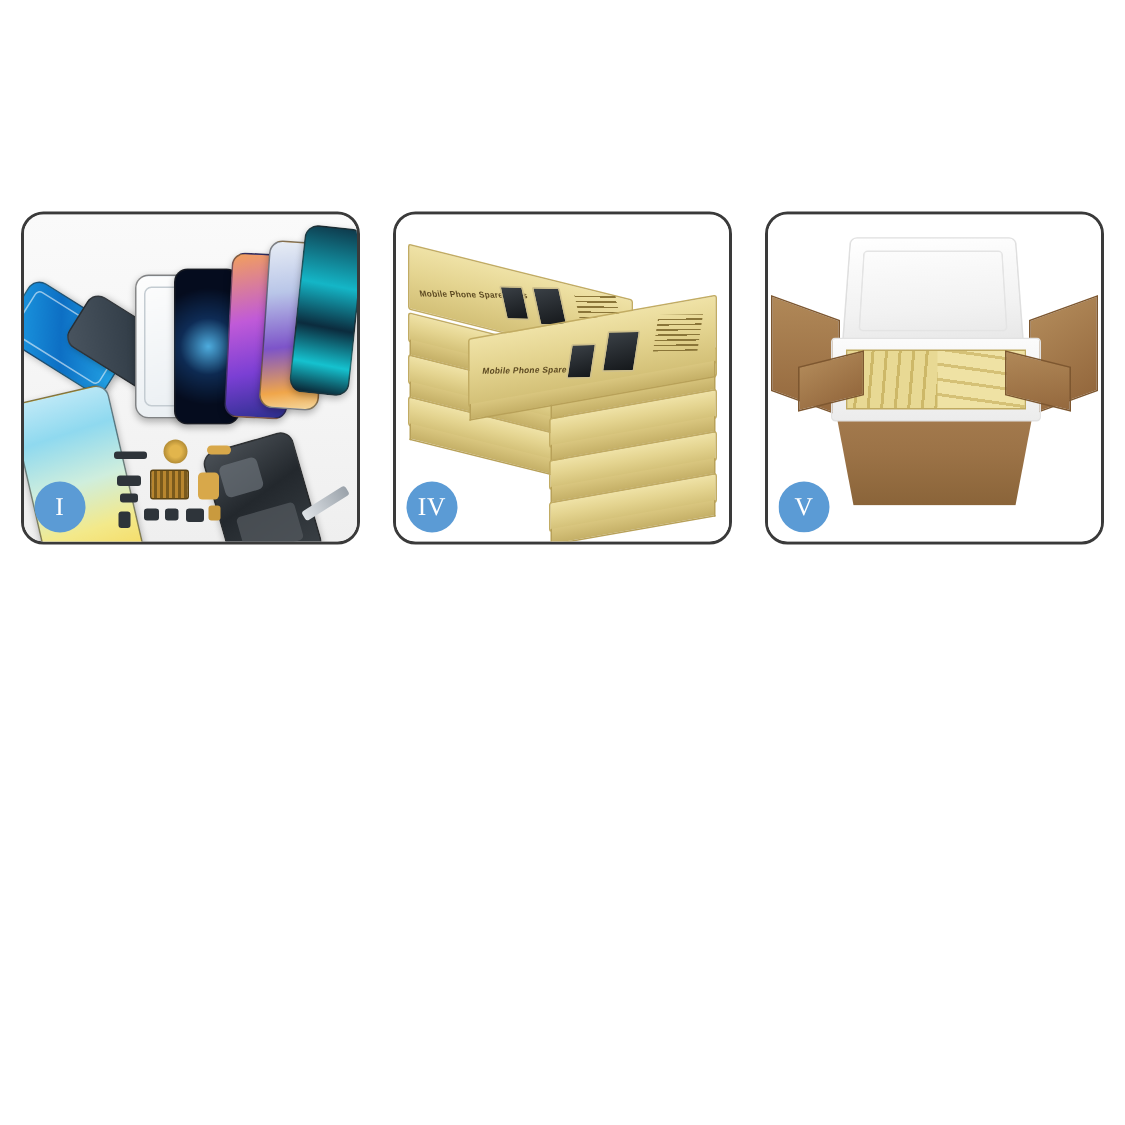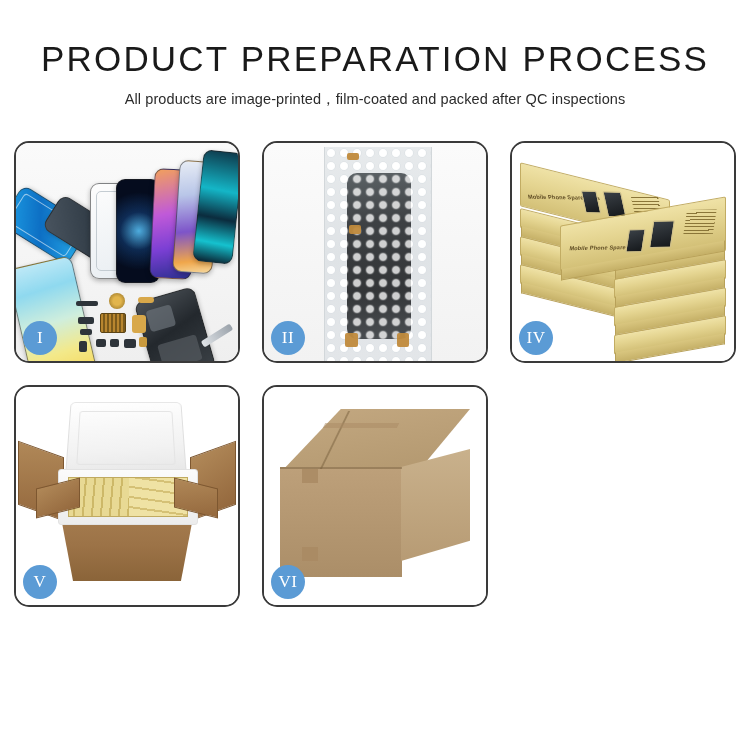--- a/index.html
+++ b/index.html
@@ -323,24 +323,20 @@
   }
   .c6-tape {
     position: absolute; background: #a98a63; opacity:.85;
   }
 </style>
 </head>
 <body>
 
 <div class="page">
 
-  <div class="header">
-    <div class="title">PRODUCT PREPARATION PROCESS</div>
-    <div class="subtitle">All products are image-printed，film-coated and packed after QC inspections</div>
-  </div>
 
   <div class="grid">
 
     <div class="panel p1">
       <div class="scene">
         <div class="phone ph-a"></div>
         <div class="phone ph-b"></div>
         <div class="phone ph-c"></div>
         <div class="phone ph-d"></div>
         <div class="phone ph-e"></div>
@@ -360,33 +356,20 @@
           <div class="chip" style="left:34px;top:46px;width:9px;height:8px;"></div>
           <div class="chip" style="left:48px;top:46px;width:12px;height:9px;"></div>
           <div class="chip" style="left:3px;top:48px;width:8px;height:11px;"></div>
           <div class="chip gold" style="left:63px;top:44px;width:8px;height:10px;"></div>
         </div>
         <div class="tweezer"></div>
       </div>
       <div class="badge">I</div>
     </div>
 
-    <div class="panel">
-      <div class="scene" style="background:linear-gradient(180deg,#fbfbfb,#f2f2f2);">
-        <div class="bubble-bag">
-          <div class="inner-screen"></div>
-          <div class="bw-overlay"></div>
-          <div class="tape" style="left:22px;top:6px;width:12px;height:7px;"></div>
-          <div class="tape" style="left:24px;top:78px;width:12px;height:9px;"></div>
-          <div class="tape" style="left:20px;bottom:14px;width:13px;height:14px;"></div>
-          <div class="tape" style="right:22px;bottom:14px;width:12px;height:14px;"></div>
-        </div>
-      </div>
-      <div class="badge">II</div>
-    </div>
 
 
     <div class="panel">
       <div class="scene" style="background:#ffffff;">
         <div class="stack">
 
           <div class="sbox" style="left:0;top:58px;width:104px;height:20px;transform:skewY(14deg);">
               <div class="side"></div>
             </div>
           <div class="sbox" style="left:0;top:86px;width:104px;height:20px;transform:skewY(14deg);">
@@ -436,28 +419,15 @@
         <div class="carton-body"></div>
         <div class="foam-lid"></div>
         <div class="foam-tray"></div>
         <div class="tray-rows"></div>
         <div class="flap front-l"></div>
         <div class="flap front-r"></div>
       </div>
       <div class="badge">V</div>
     </div>
 
-    <div class="panel">
-      <div class="scene" style="background:#ffffff;">
-        <div class="c6-top"></div>
-        <div class="c6-front"></div>
-        <div class="c6-side"></div>
-        <div class="c6-seam" style="left:16px;top:80px;width:122px;height:1.5px;"></div>
-        <div class="c6-seam" style="left:70px;top:24px;width:1.5px;height:58px;transform:skewX(-26deg);"></div>
-        <div class="c6-tape" style="left:38px;top:82px;width:16px;height:14px;"></div>
-        <div class="c6-tape" style="left:38px;top:160px;width:16px;height:14px;"></div>
-        <div class="c6-tape" style="left:60px;top:36px;width:74px;height:5px;transform:skewX(-26deg);opacity:.5;"></div>
-      </div>
-      <div class="badge">VI</div>
-    </div>
 
   </div>
 </div>
 
 </body></html>

